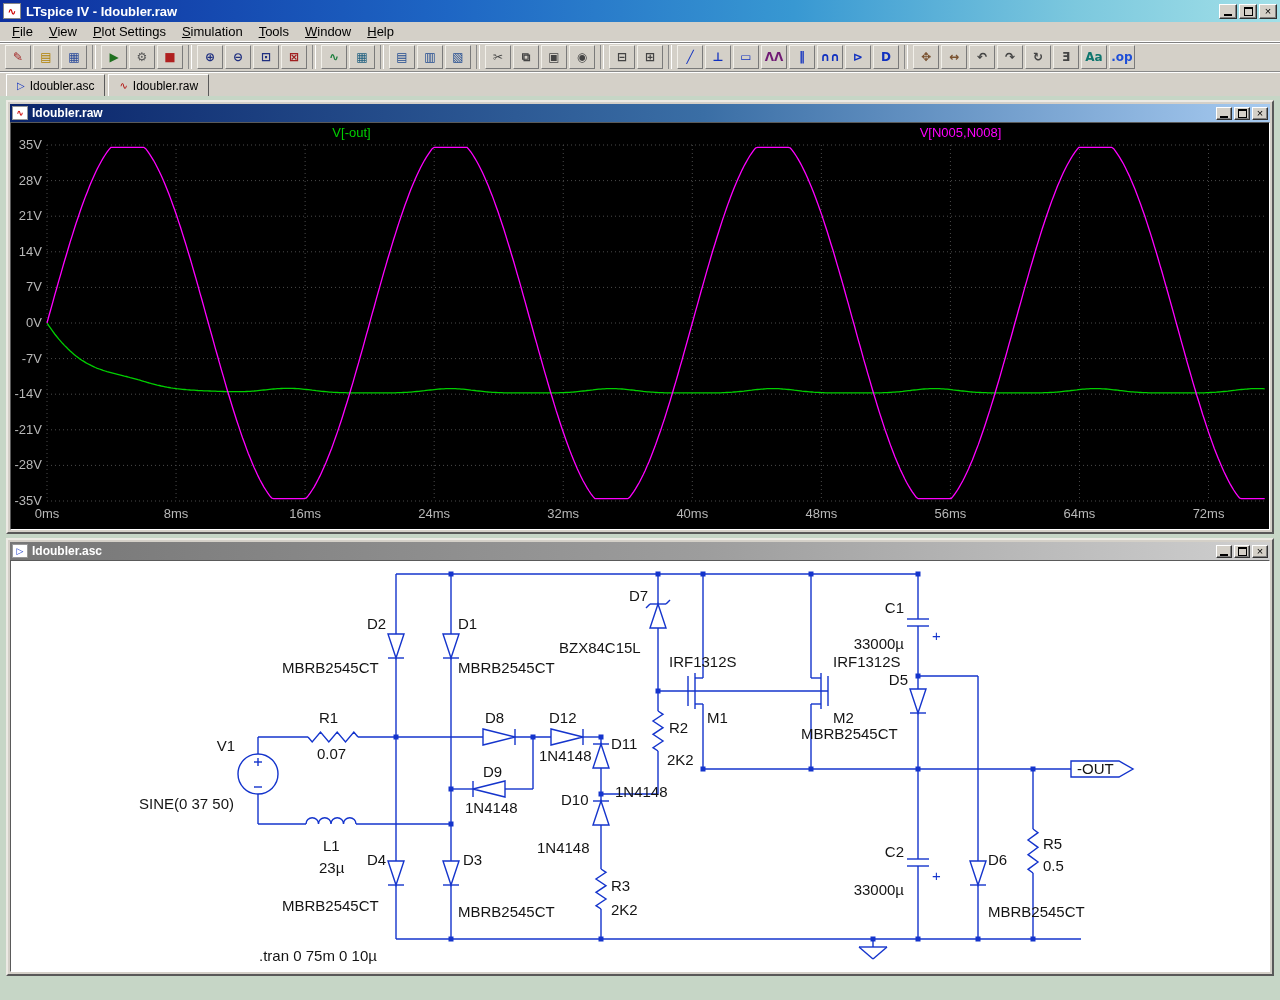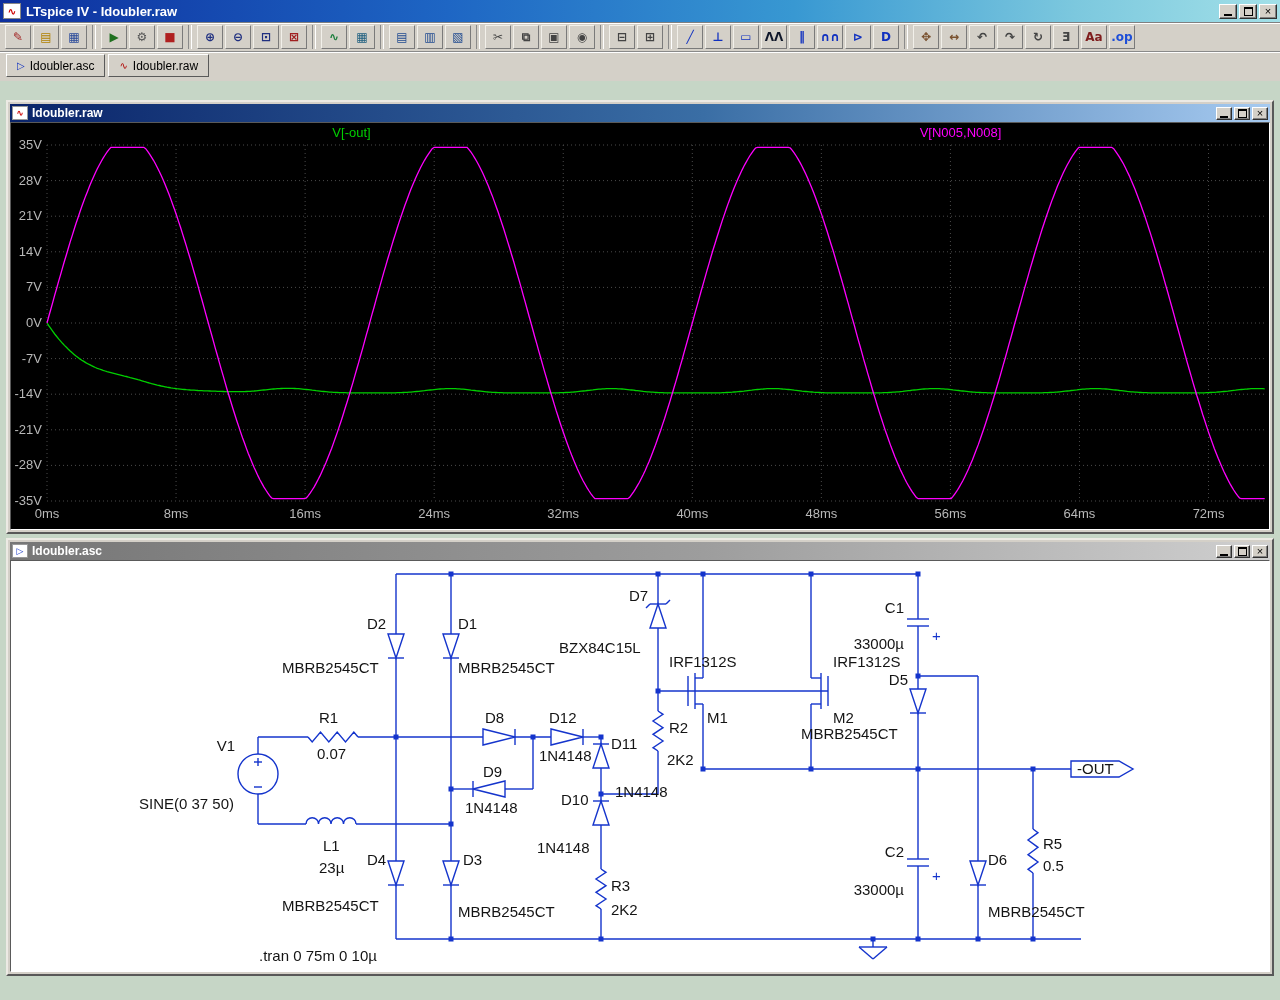--- a/index.html
+++ b/index.html
@@ -67,20 +67,29 @@
         </button>
       <button class="wbtn">
           <span class="grest"></span>
         </button>
       <button class="wbtn">
           <span>×</span>
         </button>
     </span>
   </div>
 
+  <div class="menubar" id="menubar">
+      <span class="menu-item">File</span>
+      <span class="menu-item">View</span>
+      <span class="menu-item">Plot Settings</span>
+      <span class="menu-item">Simulation</span>
+      <span class="menu-item">Tools</span>
+      <span class="menu-item">Window</span>
+      <span class="menu-item">Help</span>
+    </div>
 
   <div class="toolbar" id="toolbar">
       <button class="tbtn">
         <span class="ticon" style="color: rgb(160, 32, 32);">✎</span>
       </button>
       <button class="tbtn">
         <span class="ticon" style="color: rgb(176, 128, 0);">▤</span>
       </button>
       <button class="tbtn">
         <span class="ticon" style="color: rgb(42, 74, 154);">▦</span>
@@ -149,21 +158,21 @@
       <button class="tbtn">
         <span class="ticon" style="color: rgb(16, 48, 192);">╱</span>
       </button>
       <button class="tbtn">
         <span class="ticon" style="color: rgb(16, 48, 192);">⊥</span>
       </button>
       <button class="tbtn">
         <span class="ticon" style="color: rgb(16, 48, 192);">▭</span>
       </button>
       <button class="tbtn">
-        <span class="ticon" style="color: #0f172a;">ΛΛ</span>
+        <span class="ticon" style="color: #701a75;">ΛΛ</span>
       </button>
       <button class="tbtn">
         <span class="ticon" style="color: rgb(16, 48, 192);">‖</span>
       </button>
       <button class="tbtn">
         <span class="ticon" style="color: rgb(16, 48, 192);">∩∩</span>
       </button>
       <button class="tbtn">
         <span class="ticon" style="color: rgb(16, 48, 192);">⊳</span>
       </button>
@@ -183,21 +192,21 @@
       <button class="tbtn">
         <span class="ticon" style="color: rgb(68, 68, 68);">↷</span>
       </button>
       <button class="tbtn">
         <span class="ticon" style="color: rgb(68, 68, 68);">↻</span>
       </button>
       <button class="tbtn">
         <span class="ticon" style="color: rgb(68, 68, 68);">Ǝ</span>
       </button>
       <button class="tbtn">
-        <span class="ticon" style="color: #7f1d1d; text-align: right;">Aa</span>
+        <span class="ticon" style="color: #0f766e; text-align: right;">Aa</span>
       </button>
       <button class="tbtn">
         <span class="ticon" style="color: #1d4ed8;">.op</span>
       </button>
     </div>
 
   <div class="tabstrip">
     <div class="tab">
       <span class="tabicon" style="color:#1030c0">▷</span>
       <span>Idoubler.asc</span>

